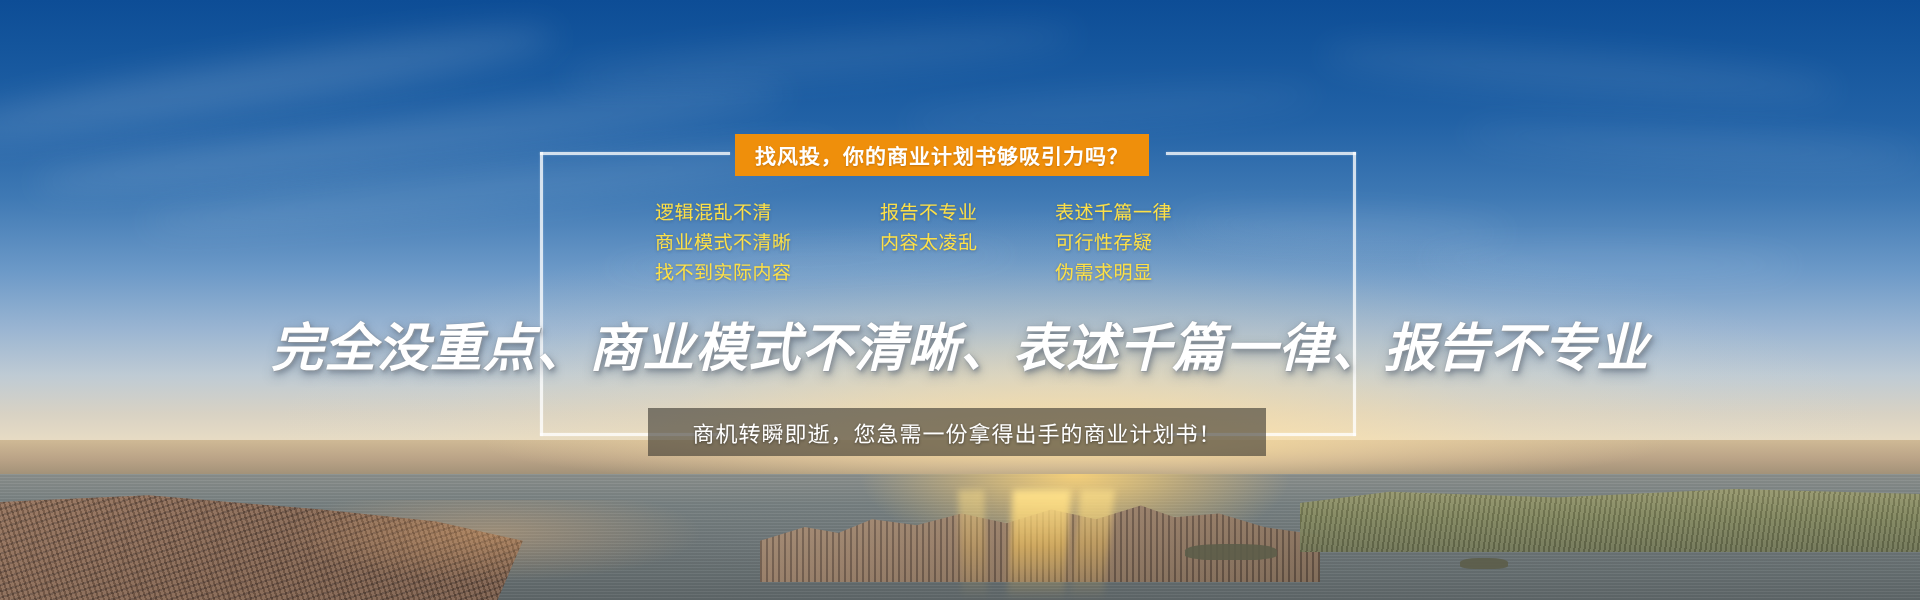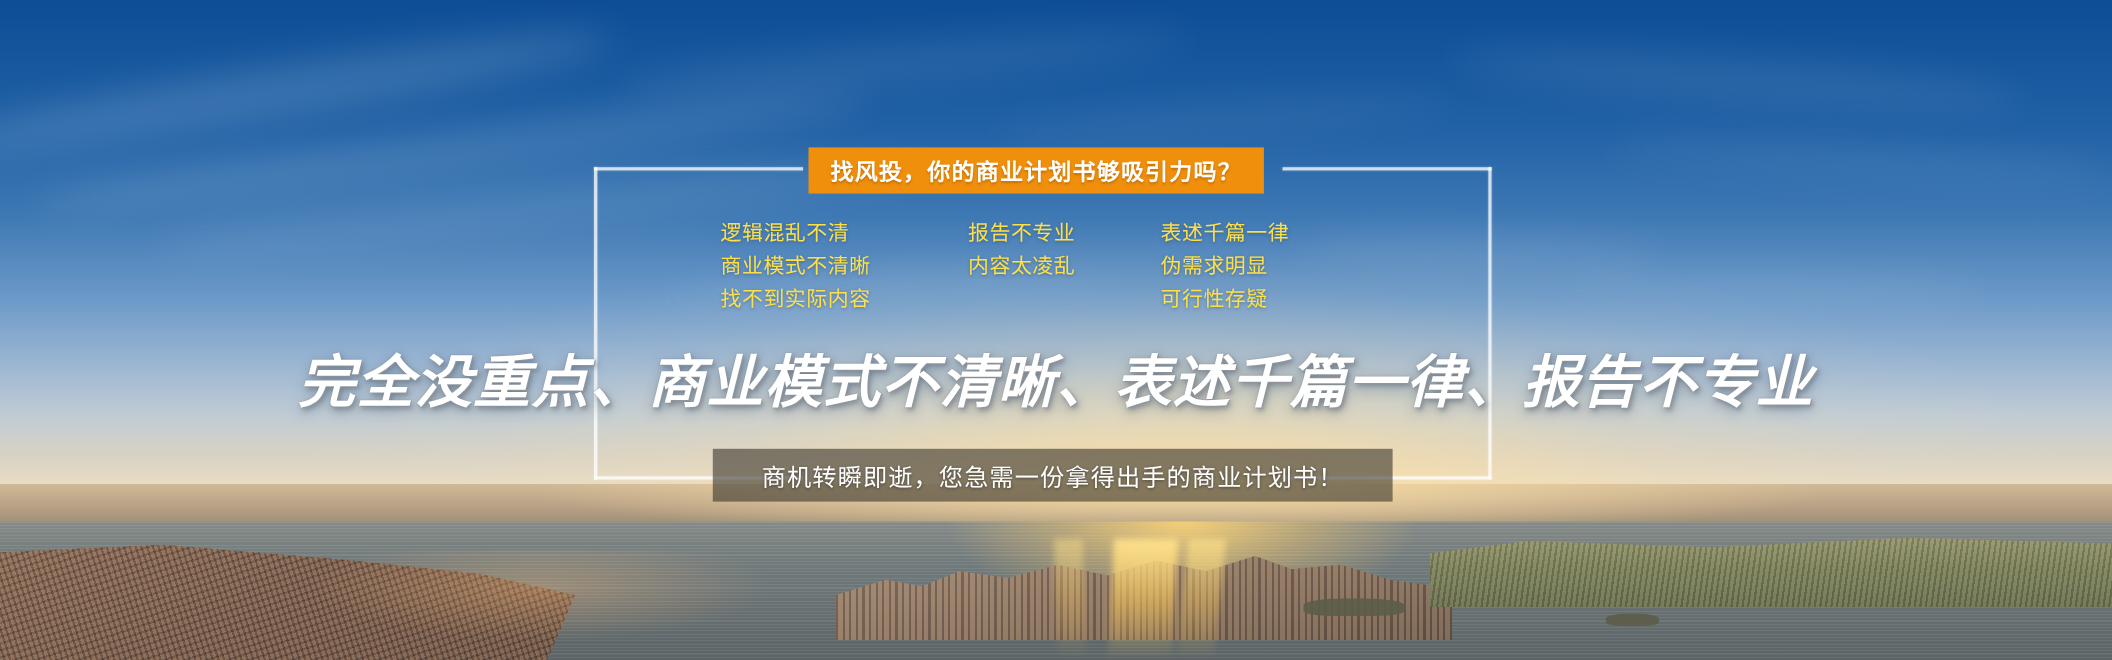--- a/index.html
+++ b/index.html
@@ -340,22 +340,22 @@
       <span class="point-item">找不到实际内容</span>
     </div>
 
     <div class="points-col col2">
       <span class="point-item">报告不专业</span>
       <span class="point-item">内容太凌乱</span>
     </div>
 
     <div class="points-col col3">
       <span class="point-item">表述千篇一律</span>
+      <span class="point-item">可行性存疑</span>
       <span class="point-item">伪需求明显</span>
-      <span class="point-item">可行性存疑</span>
     </div>
 
   </div>
 
   <div class="headline">完全没重点、商业模式不清晰、表述千篇一律、报告不专业</div>
 
   <div class="subbar">
     <span class="subbar-text">商机转瞬即逝，您急需一份拿得出手的商业计划书！</span>
   </div>
 

